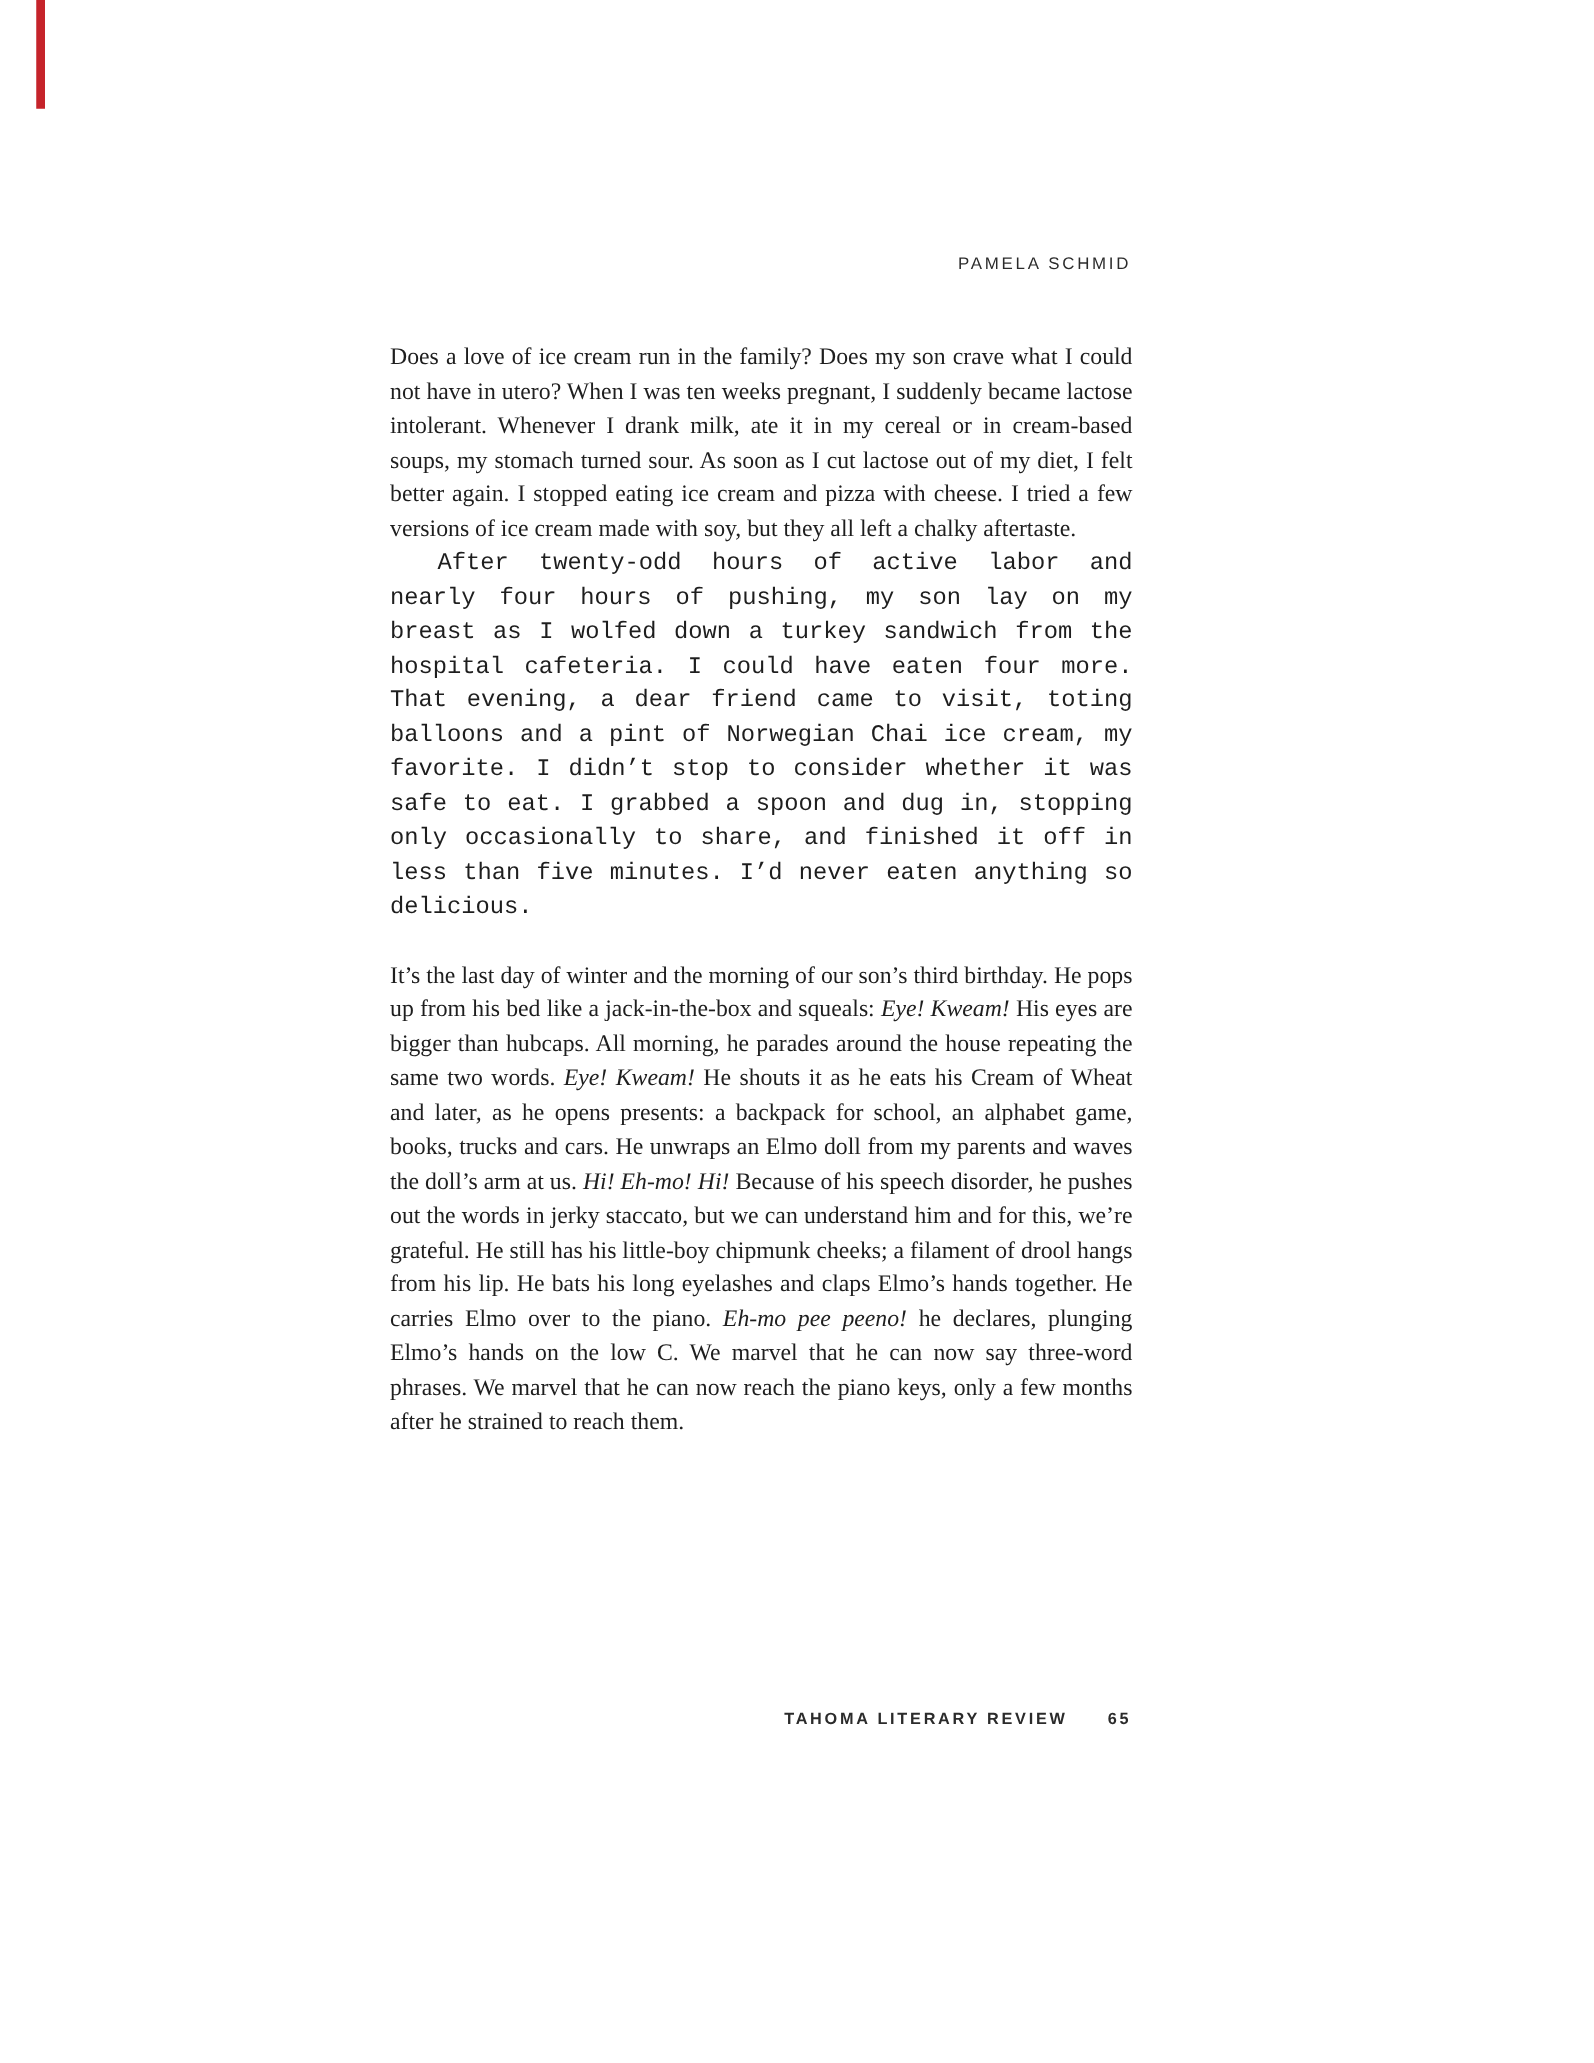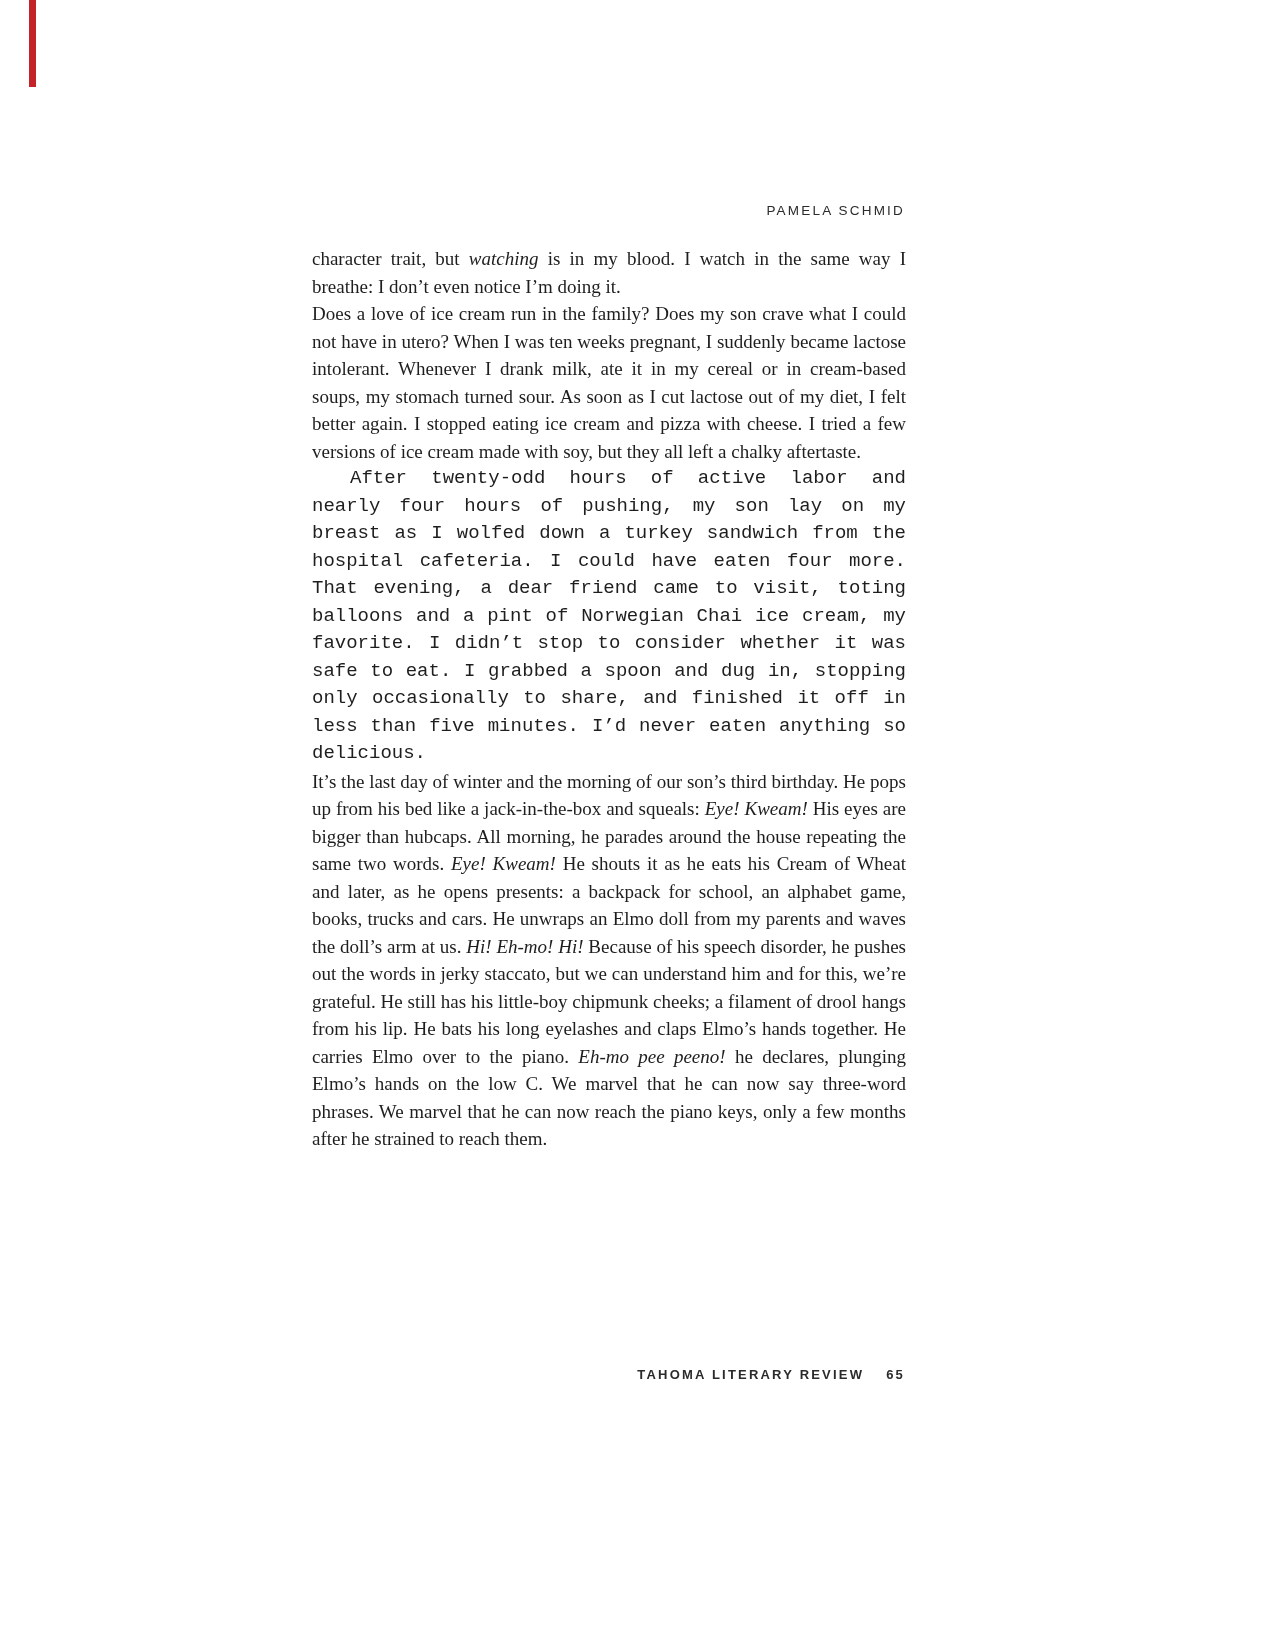--- a/index.html
+++ b/index.html
@@ -58,50 +58,50 @@
     text-align: justify;
   }
   .para em {
     font-style: italic;
   }
   .para.indent {
     text-indent: 38px;
     font-family: Liberation Mono, monospace;
   }
   .para.space-before {
+    margin-top: 27px;
   }
   
   .footer {
     position: absolute;
     top: 1367px;
     right: 370px;
     font-family: "Liberation Sans", sans-serif;
     font-size: 13px;
     letter-spacing: 2.2px;
     text-transform: uppercase;
     font-weight: 600;
     color: #2b2b2b;
     white-space: nowrap;
   }
   .footer .page-number {
-    margin-left: 22px;
+    margin-left: 32px;
   }
 </style>
 </head>
 <body>
 
 <div class="page">
 
   <div class="crop-mark-top" style="background: rgb(197, 35, 42);"></div>
   <div class="crop-mark-bottom" style="background: rgb(197, 35, 42);"></div>
 
   <div class="author-header">Pamela Schmid</div>
 
   <div class="article-body">
-      <p class="para"><span>character trait, but </span><em>watching</em><span> is in my blood. I watch in the same way I breathe: I don’t even notice I’m doing it.</span></p>
       <p class="para space-before"><span>Does a love of ice cream run in the family? Does my son crave what I could not have in utero? When I was ten weeks pregnant, I suddenly became lactose intolerant. Whenever I drank milk, ate it in my cereal or in cream-based soups, my stomach turned sour. As soon as I cut lactose out of my diet, I felt better again. I stopped eating ice cream and pizza with cheese. I tried a few versions of ice cream made with soy, but they all left a chalky aftertaste.</span></p>
       <p class="para indent"><span>After twenty-odd hours of active labor and nearly four hours of pushing, my son lay on my breast as I wolfed down a turkey sandwich from the hospital cafeteria. I could have eaten four more. That evening, a dear friend came to visit, toting balloons and a pint of Norwegian Chai ice cream, my favorite. I didn’t stop to consider whether it was safe to eat. I grabbed a spoon and dug in, stopping only occasionally to share, and finished it off in less than five minutes. I’d never eaten anything so delicious.</span></p>
       <p class="para space-before"><span>It’s the last day of winter and the morning of our son’s third birthday. He pops up from his bed like a jack-in-the-box and squeals: </span><em>Eye! Kweam!</em><span> His eyes are bigger than hubcaps. All morning, he parades around the house repeating the same two words. </span><em>Eye! Kweam!</em><span> He shouts it as he eats his Cream of Wheat and later, as he opens presents: a backpack for school, an alphabet game, books, trucks and cars. He unwraps an Elmo doll from my parents and waves the doll’s arm at us. </span><em>Hi! Eh-mo! Hi!</em><span> Because of his speech disorder, he pushes out the words in jerky staccato, but we can understand him and for this, we’re grateful. He still has his little-boy chipmunk cheeks; a filament of drool hangs from his lip. He bats his long eyelashes and claps Elmo’s hands together. He carries Elmo over to the piano. </span><em>Eh-mo pee peeno!</em><span> he declares, plunging Elmo’s hands on the low C. We marvel that he can now say three-word phrases. We marvel that he can now reach the piano keys, only a few months after he strained to reach them.</span></p>
     </div>
 
   <div class="footer">
     <span class="journal-name">Tahoma Literary Review</span><span class="page-number">65</span>
   </div>
 
 </div>

